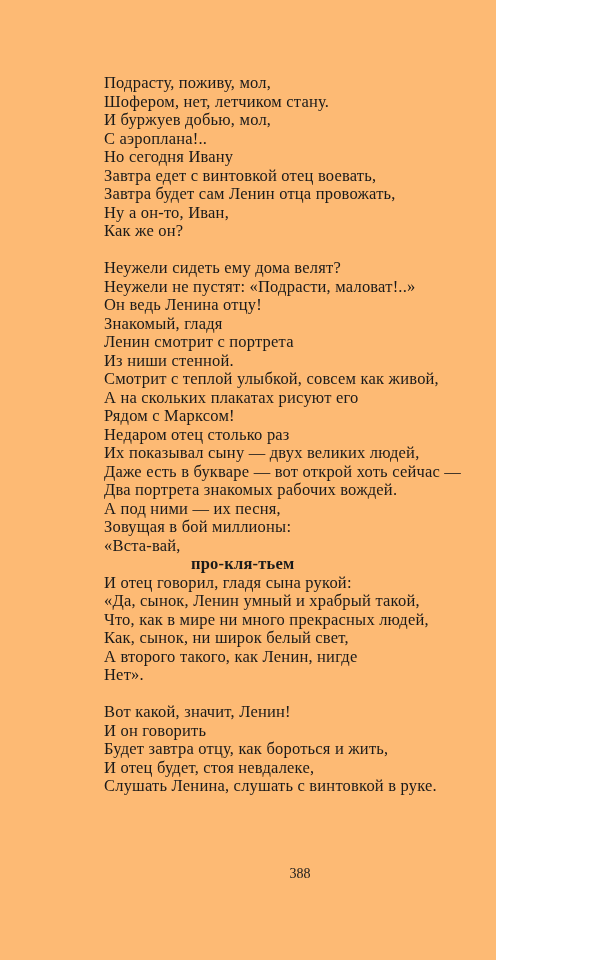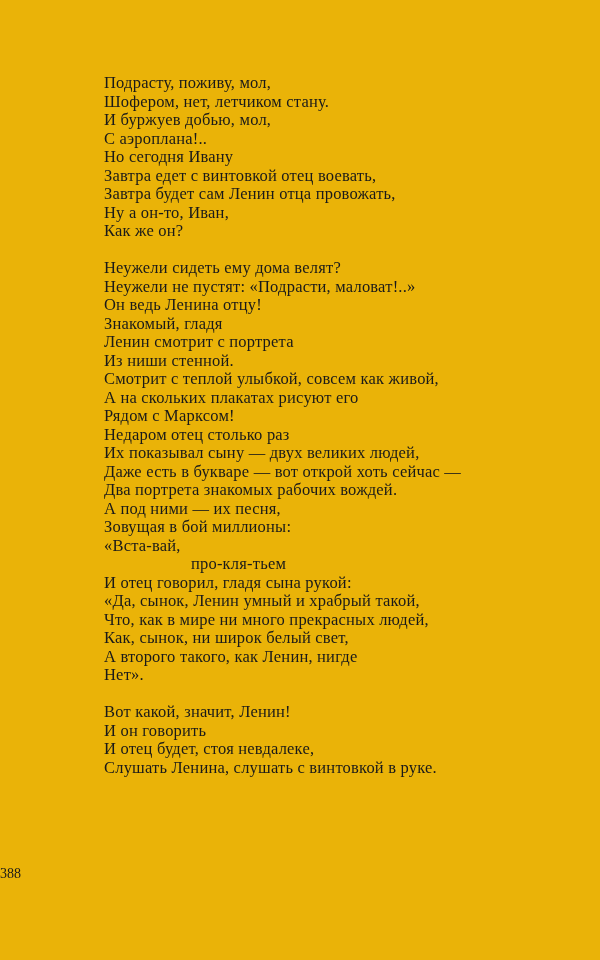--- a/index.html
+++ b/index.html
@@ -1,33 +1,33 @@
 <!DOCTYPE html>
 <html><head>
   <meta charset="utf-8">
   <style>
     html, body { margin: 0; padding: 0; background: #ffffff; }
     body { width: 600px; height: 960px; position: relative; overflow: hidden; }
     .page {
-      position: absolute; left: 0; top: 0; width: 600px; height: 960px;
-      background: #eab308; color: #1a1a1a;
+      position: absolute; left: 0; top: 0; width: 496px; height: 960px;
+      background: #fdba74; color: #1a1a1a;
       font-family: "Liberation Serif", "DejaVu Serif", serif;
     }
     .text-block { position: absolute; left: 104px; top: 74px; width: 440px; }
     .stanza { margin: 0; }
     .line {
       font-size: 16.5px; line-height: 18.5px; white-space: nowrap;
       letter-spacing: 0.2px; margin: 0;
     }
     .gap { height: 18.5px; }
-    .indent-1 { padding-left: 87px; }
+    .indent-1 { padding-left: 87px; font-weight: bold; }
     .indent-2 { padding-left: 191px; }
     .page-number {
       position: absolute; left: 0; width: 600px; top: 866px;
-      font-size: 14px; line-height: 16px;
+      text-align: center; font-size: 14px; line-height: 16px;
     }
   </style>
 </head>
 <body>
 
 <div class="page">
   <div class="text-block">
 
     <div class="stanza">
       <p class="line">Подрасту, поживу, мол,</p>
@@ -67,19 +67,20 @@
       <p class="line">Как, сынок, ни широк белый свет,</p>
       <p class="line">А второго такого, как Ленин, нигде</p>
       <p class="line">Нет».</p>
     </div>
 
     <div class="gap"></div>
 
     <div class="stanza">
       <p class="line">Вот какой, значит, Ленин!</p>
       <p class="line">И он говорить</p>
+      <p class="line">Будет завтра отцу, как бороться и жить,</p>
       <p class="line">И отец будет, стоя невдалеке,</p>
       <p class="line">Слушать Ленина, слушать с винтовкой в руке.</p>
     </div>
   </div>
 
   <div class="page-number">388</div>
 </div>
 
 </body></html>

